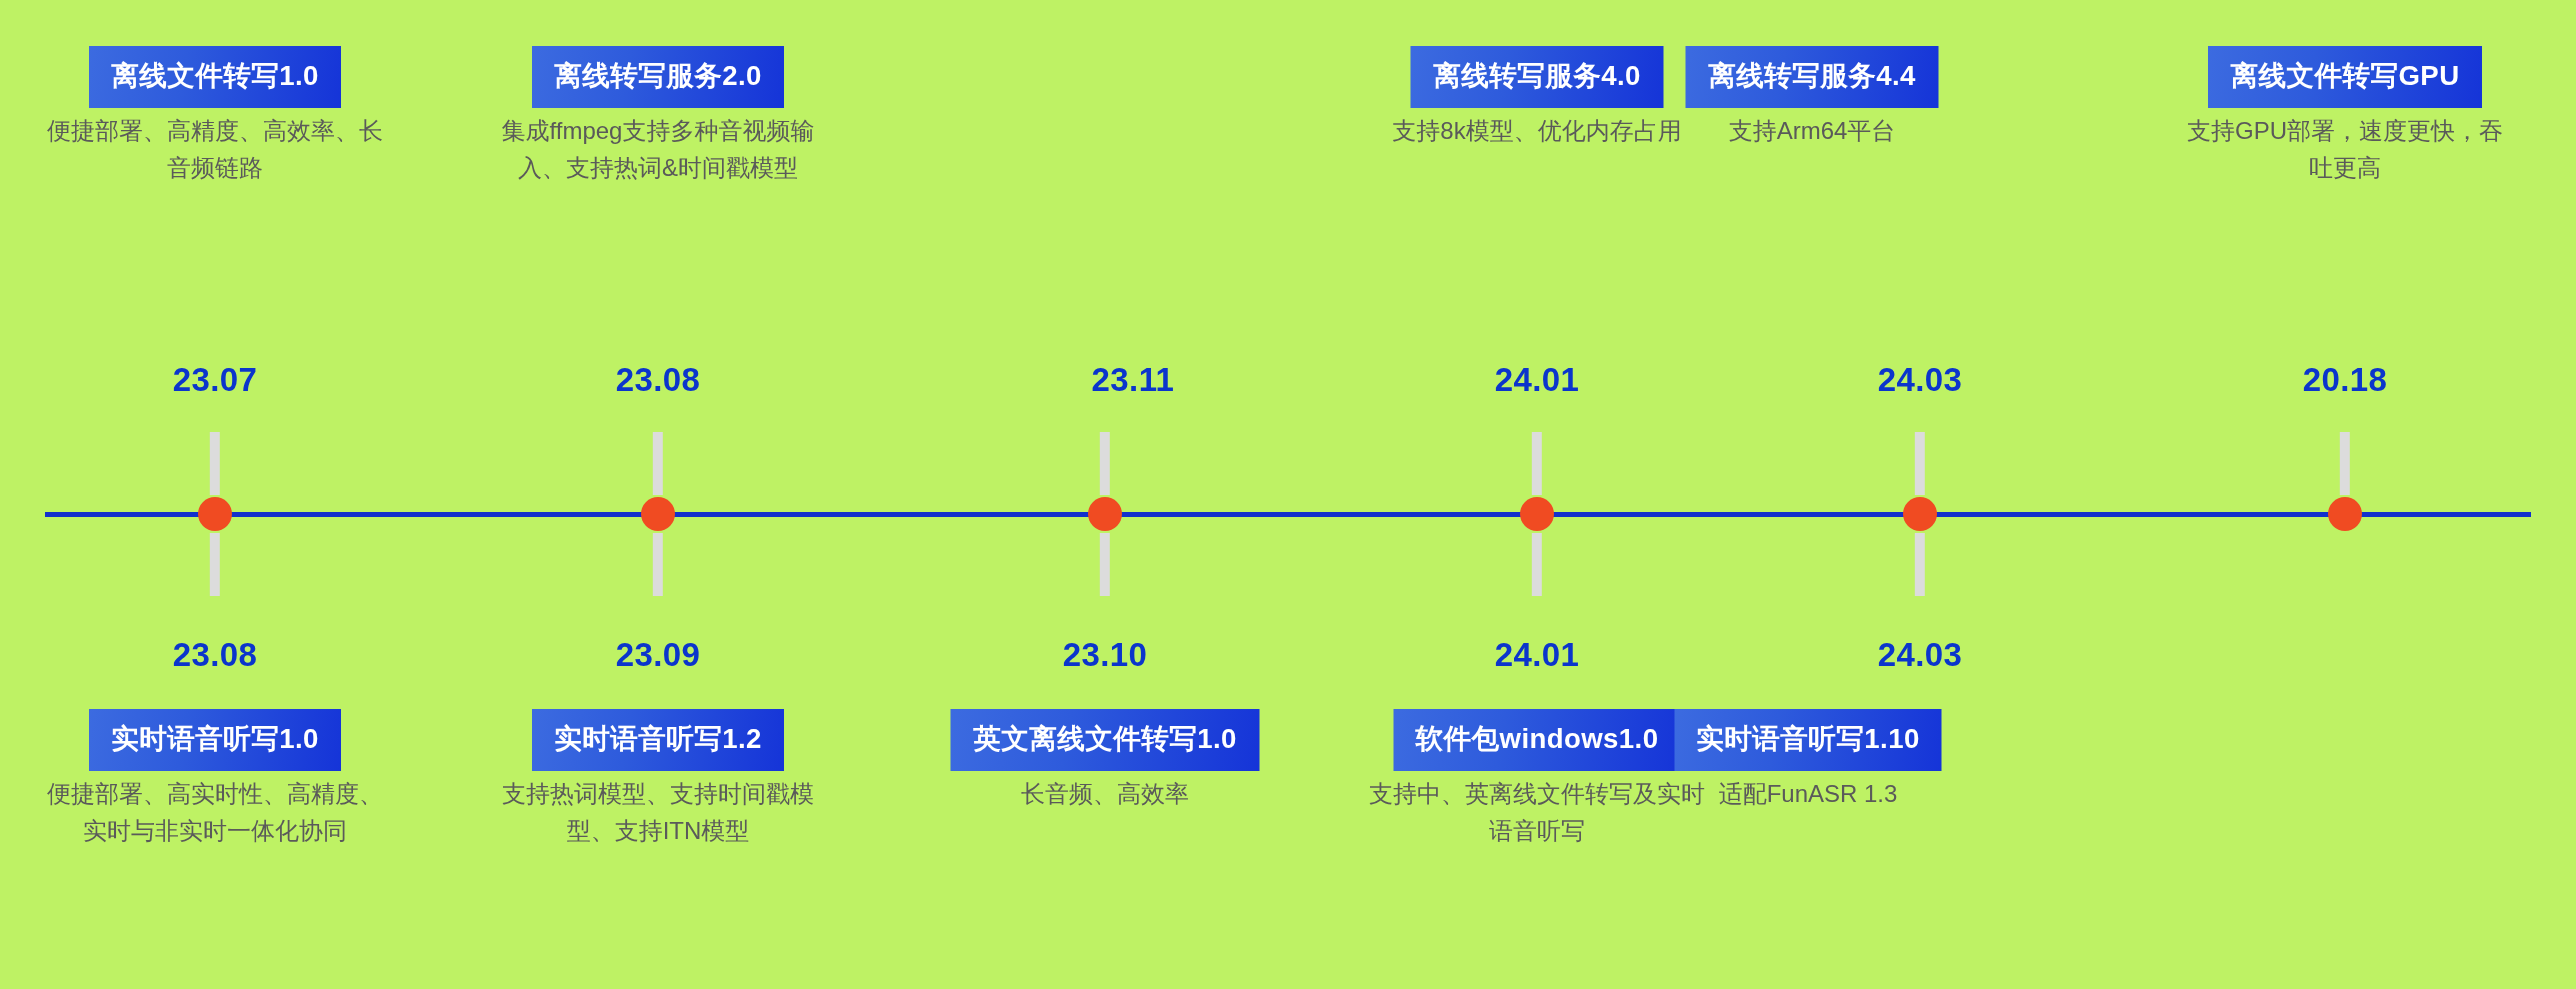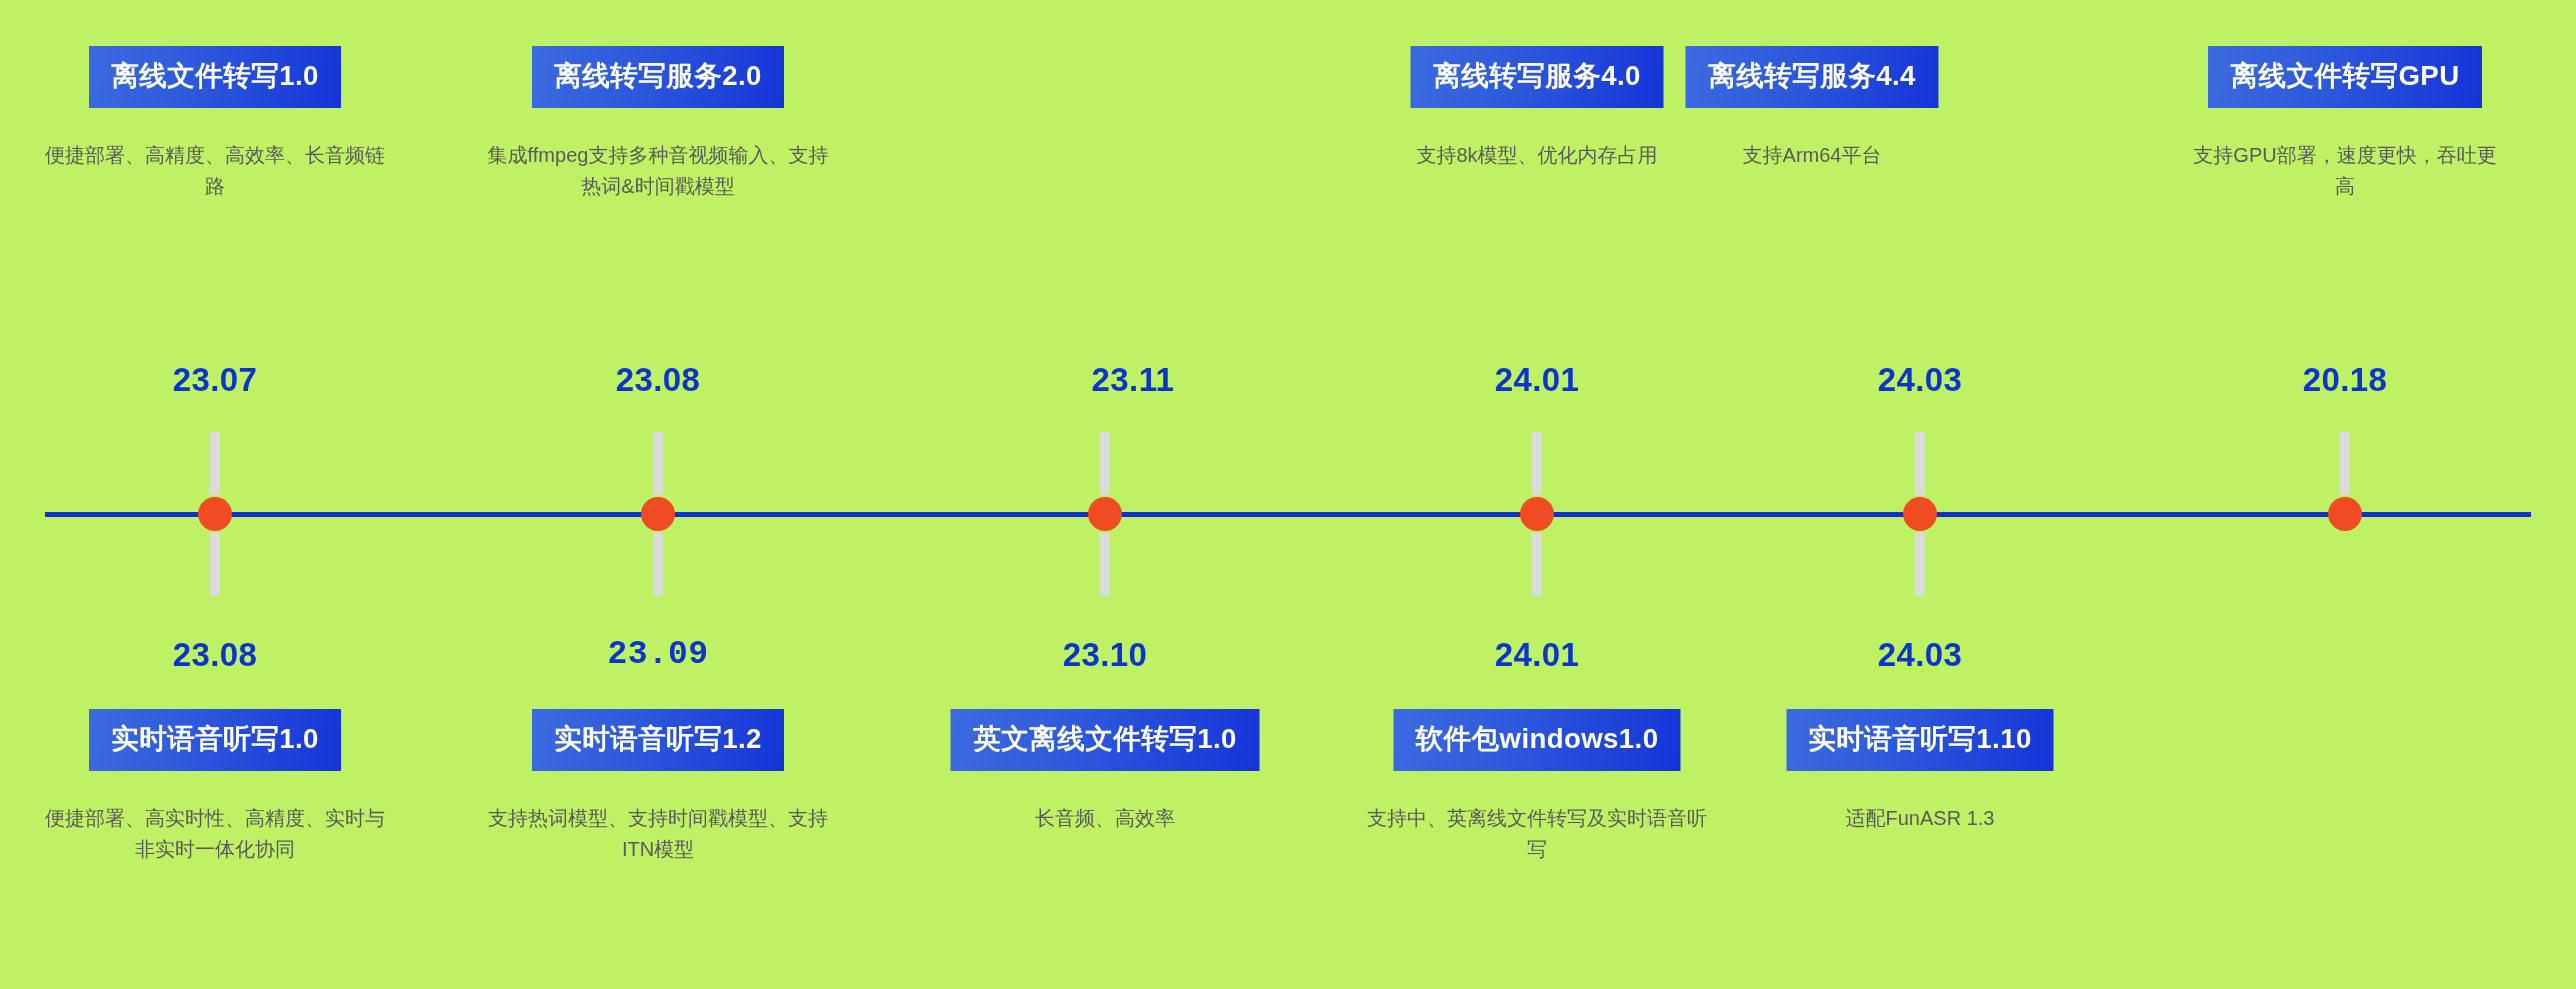--- a/index.html
+++ b/index.html
@@ -77,23 +77,23 @@
     color: #ffffff;
     font-weight: 700;
     font-size: 27.6px;
     line-height: 1;
     padding: 16.4px 22.3px 18px 22.3px;
     white-space: nowrap;
     letter-spacing: 0.4px;
     font-family: "Liberation Sans", "DejaVu Sans", sans-serif;
   }
   .desc {
-    margin-top: 32px;
+    margin-top: 4px;
     color: #5A5A5A;
-    font-size: 20px;
+    font-size: 24px;
     line-height: 1.55;
     font-weight: 400;
     font-family: "Liberation Sans", "DejaVu Sans", sans-serif;
   }
   .desc.w-wide   { width: 350px; }
   .desc.w-mid    { width: 343px; }
   .desc.w-narrow { width: 320px; }
 </style>
 </head>
 <body>
@@ -143,40 +143,40 @@
   <div class="node-dot" style="left:1920px;"></div>
   <div class="node-dot" style="left:2345px;"></div>
 
   <div class="stem down" style="left:215px;"></div>
   <div class="stem down" style="left:658px;"></div>
   <div class="stem down" style="left:1105px;"></div>
   <div class="stem down" style="left:1537px;"></div>
   <div class="stem down" style="left:1920px;"></div>
 
   <div class="date bottom" style="left:215px;">23.08</div>
-  <div class="date bottom" style="left:658px;font-family:Liberation Mono, monospace;">23.09</div>
+  <div class="date bottom" style="left:658px;">23.09</div>
   <div class="date bottom" style="left:1105px;">23.10</div>
   <div class="date bottom" style="left:1537px;">24.01</div>
   <div class="date bottom" style="left:1920px;">24.03</div>
 
   <div class="entry bottom" style="left:215px;">
     <div class="chip">实时语音听写1.0</div>
     <div class="desc w-wide">便捷部署、高实时性、高精度、实时与非实时一体化协同</div>
   </div>
   <div class="entry bottom" style="left:658px;">
     <div class="chip">实时语音听写1.2</div>
     <div class="desc w-wide">支持热词模型、支持时间戳模型、支持ITN模型</div>
   </div>
   <div class="entry bottom" style="left:1105px;">
     <div class="chip">英文离线文件转写1.0</div>
     <div class="desc w-mid">长音频、高效率</div>
   </div>
   <div class="entry bottom" style="left:1537px;">
     <div class="chip">软件包windows1.0</div>
     <div class="desc w-mid">支持中、英离线文件转写及实时语音听写</div>
   </div>
-  <div class="entry bottom" style="left:1920px;">
+  <div class="entry bottom" style="left:1808px;">
     <div class="chip">实时语音听写1.10</div>
     <div class="desc w-mid">适配FunASR 1.3</div>
   </div>
 
 </div>
 
 
 </body></html>

